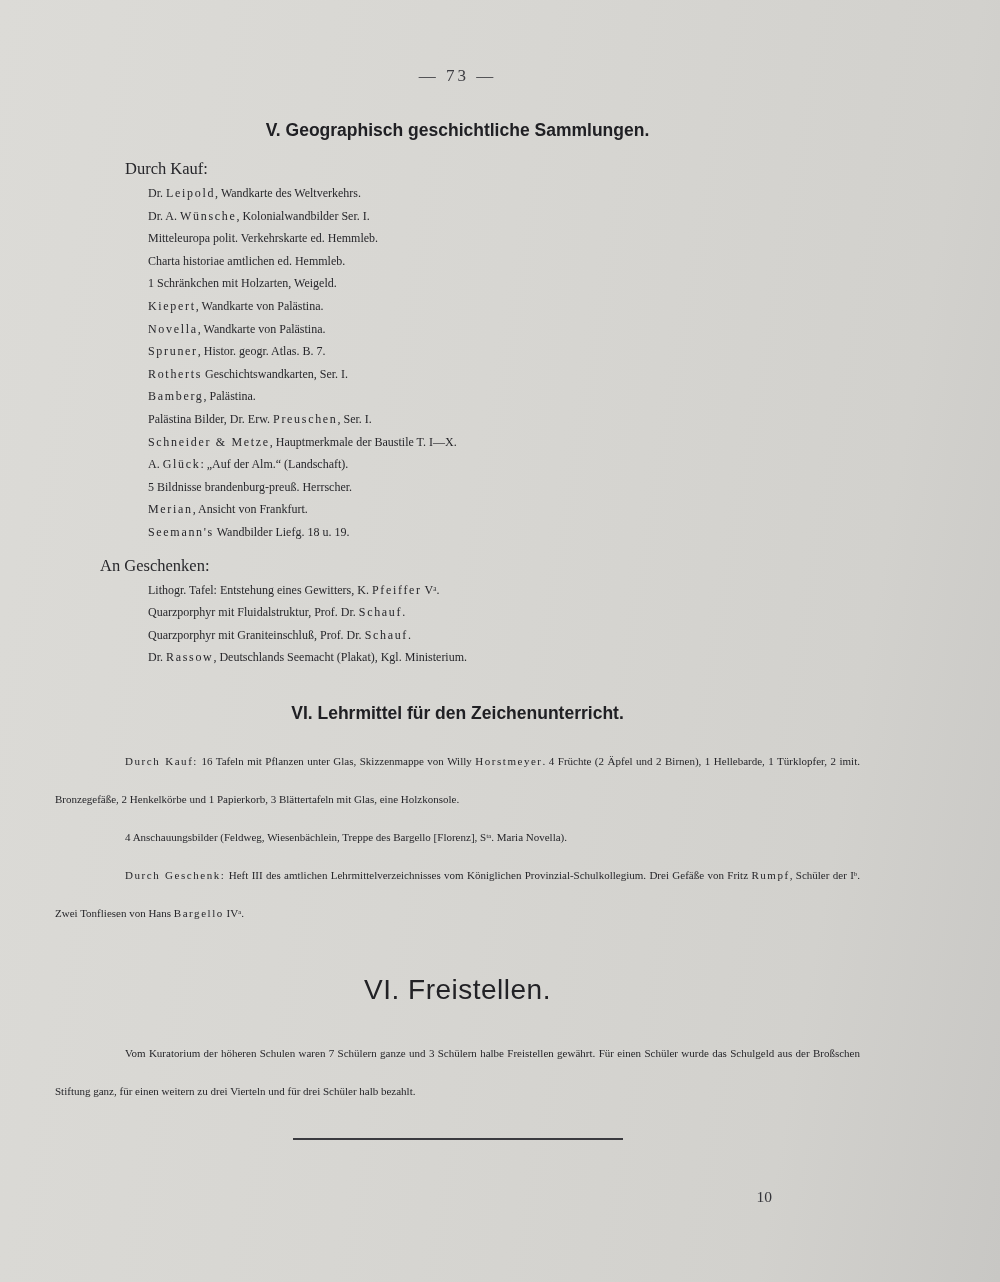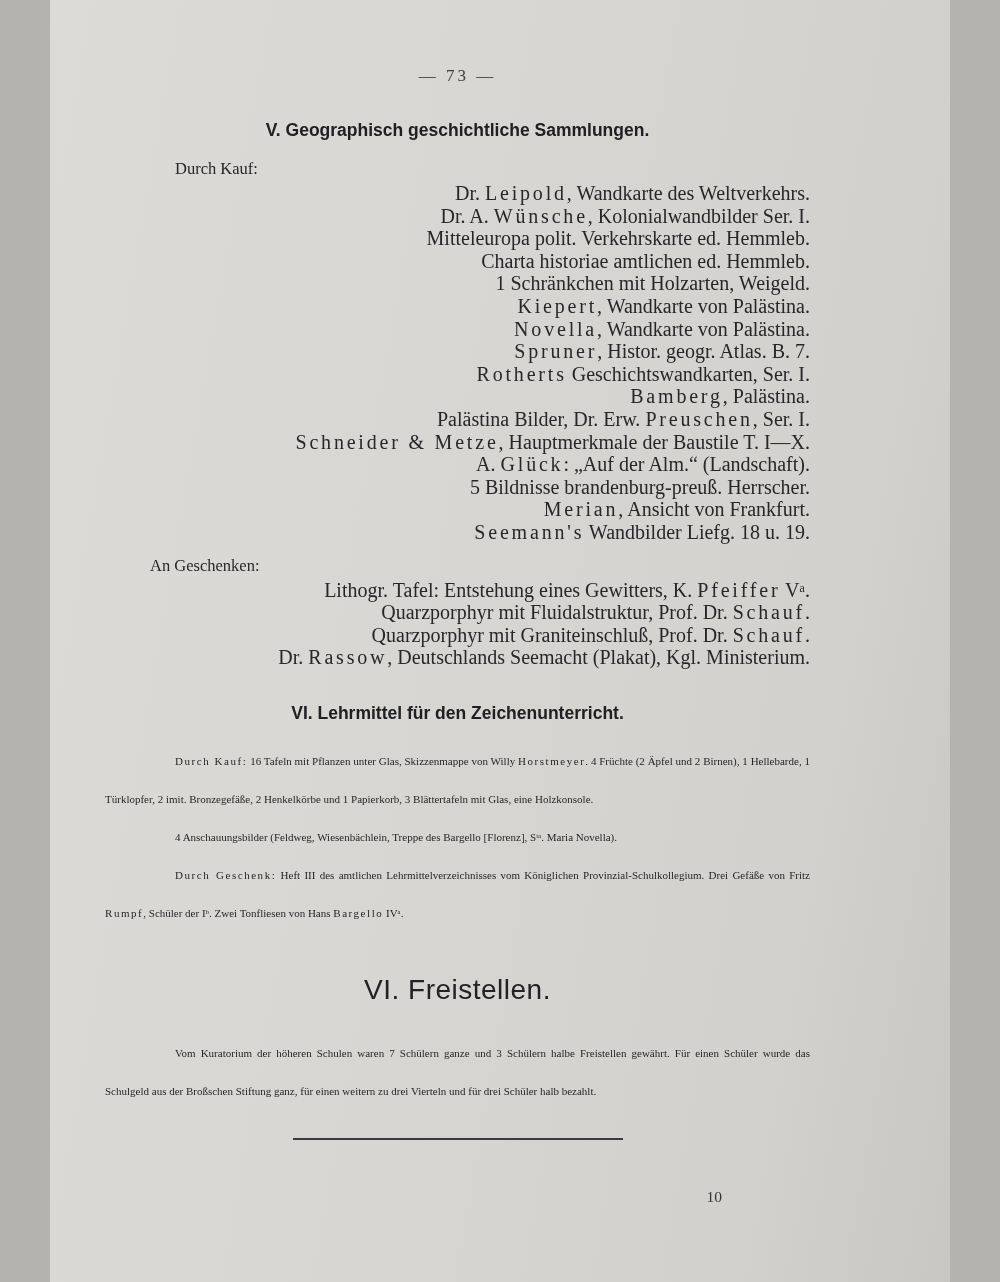--- a/index.html
+++ b/index.html
@@ -1,20 +1,20 @@
 <!DOCTYPE html>
 <html><head>
 <meta charset="utf-8">
 <style>
   html, body { margin: 0; padding: 0; }
   body { background: #b4b3af; font-family: "Liberation Serif", serif; }
 
   .page {
     position: relative;
-    width: 900px;
+    width: 1000px;
     height: 1282px;
     margin: 0 auto;
     box-sizing: border-box;
     padding: 66px 140px 0 55px;
     background: linear-gradient(100deg, #dcdbd7 0%, #d7d6d2 45%, #d2d1cd 80%, #c8c7c4 100%);
     color: #27272b;
     overflow: hidden;
   }
 
   .page-num-top {
@@ -34,24 +34,23 @@
   }
 
   .list-label {
     font-size: 16.5px;
     margin: 12px 0 3px 70px;
   }
   .list-label.gifts { margin-left: 45px; }
 
   .list { margin-left: 93px; }
   .list-item {
-    font-size: 20px;
+    font-size: 12px;
     line-height: 22.6px;
     white-space: nowrap;
-    text-align: right;
   }
 
   .sperr { letter-spacing: 0.14em; }
 
   .para-group { margin-top: 14px; }
   .para {
     font-size: 11px;
     line-height: 38px;
     text-align: justify;
     text-indent: 70px;

